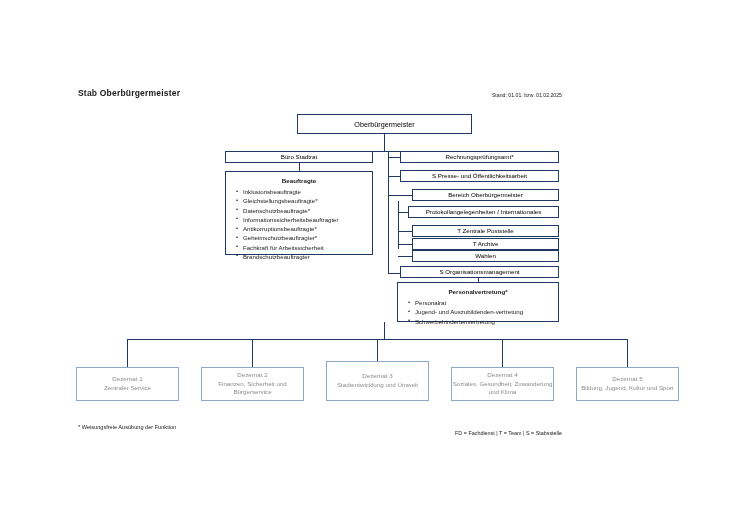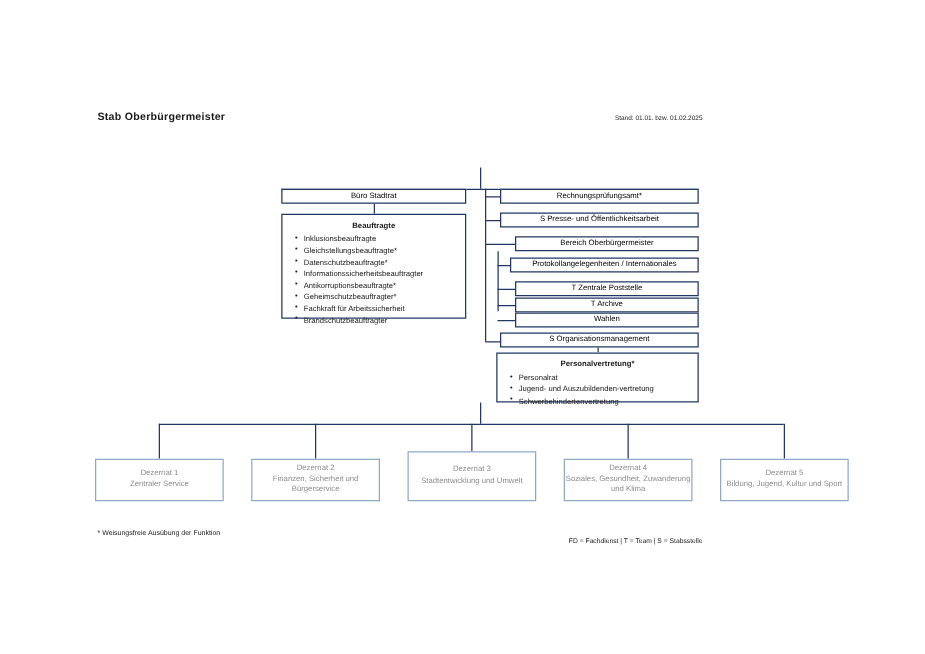--- a/index.html
+++ b/index.html
@@ -120,20 +120,21 @@
   }
 </style>
 </head>
 <body>
 
 <div id="root">
 
   <div class="title">Stab Oberbürgermeister</div>
   <div class="stand">Stand: 01.01. bzw. 01.02.2025</div>
 
+  <div class="box top-head" style="left:297px; top:114px; width:175px; height:20px;">Oberbürgermeister</div>
 
   <div class="ln v" style="left:384px; top:134px; height:17px;"></div>
 
   <div class="ln h" style="left:225px; top:151px; width:334px;"></div>
 
   <div class="ln v" style="left:225px; top:151px; height:3px;"></div>
   <div class="box" style="left:225px; top:151px; width:148px; height:12px;">Büro Stadtrat</div>
 
   <div class="ln v" style="left:299px; top:163px; height:8px;"></div>
 

